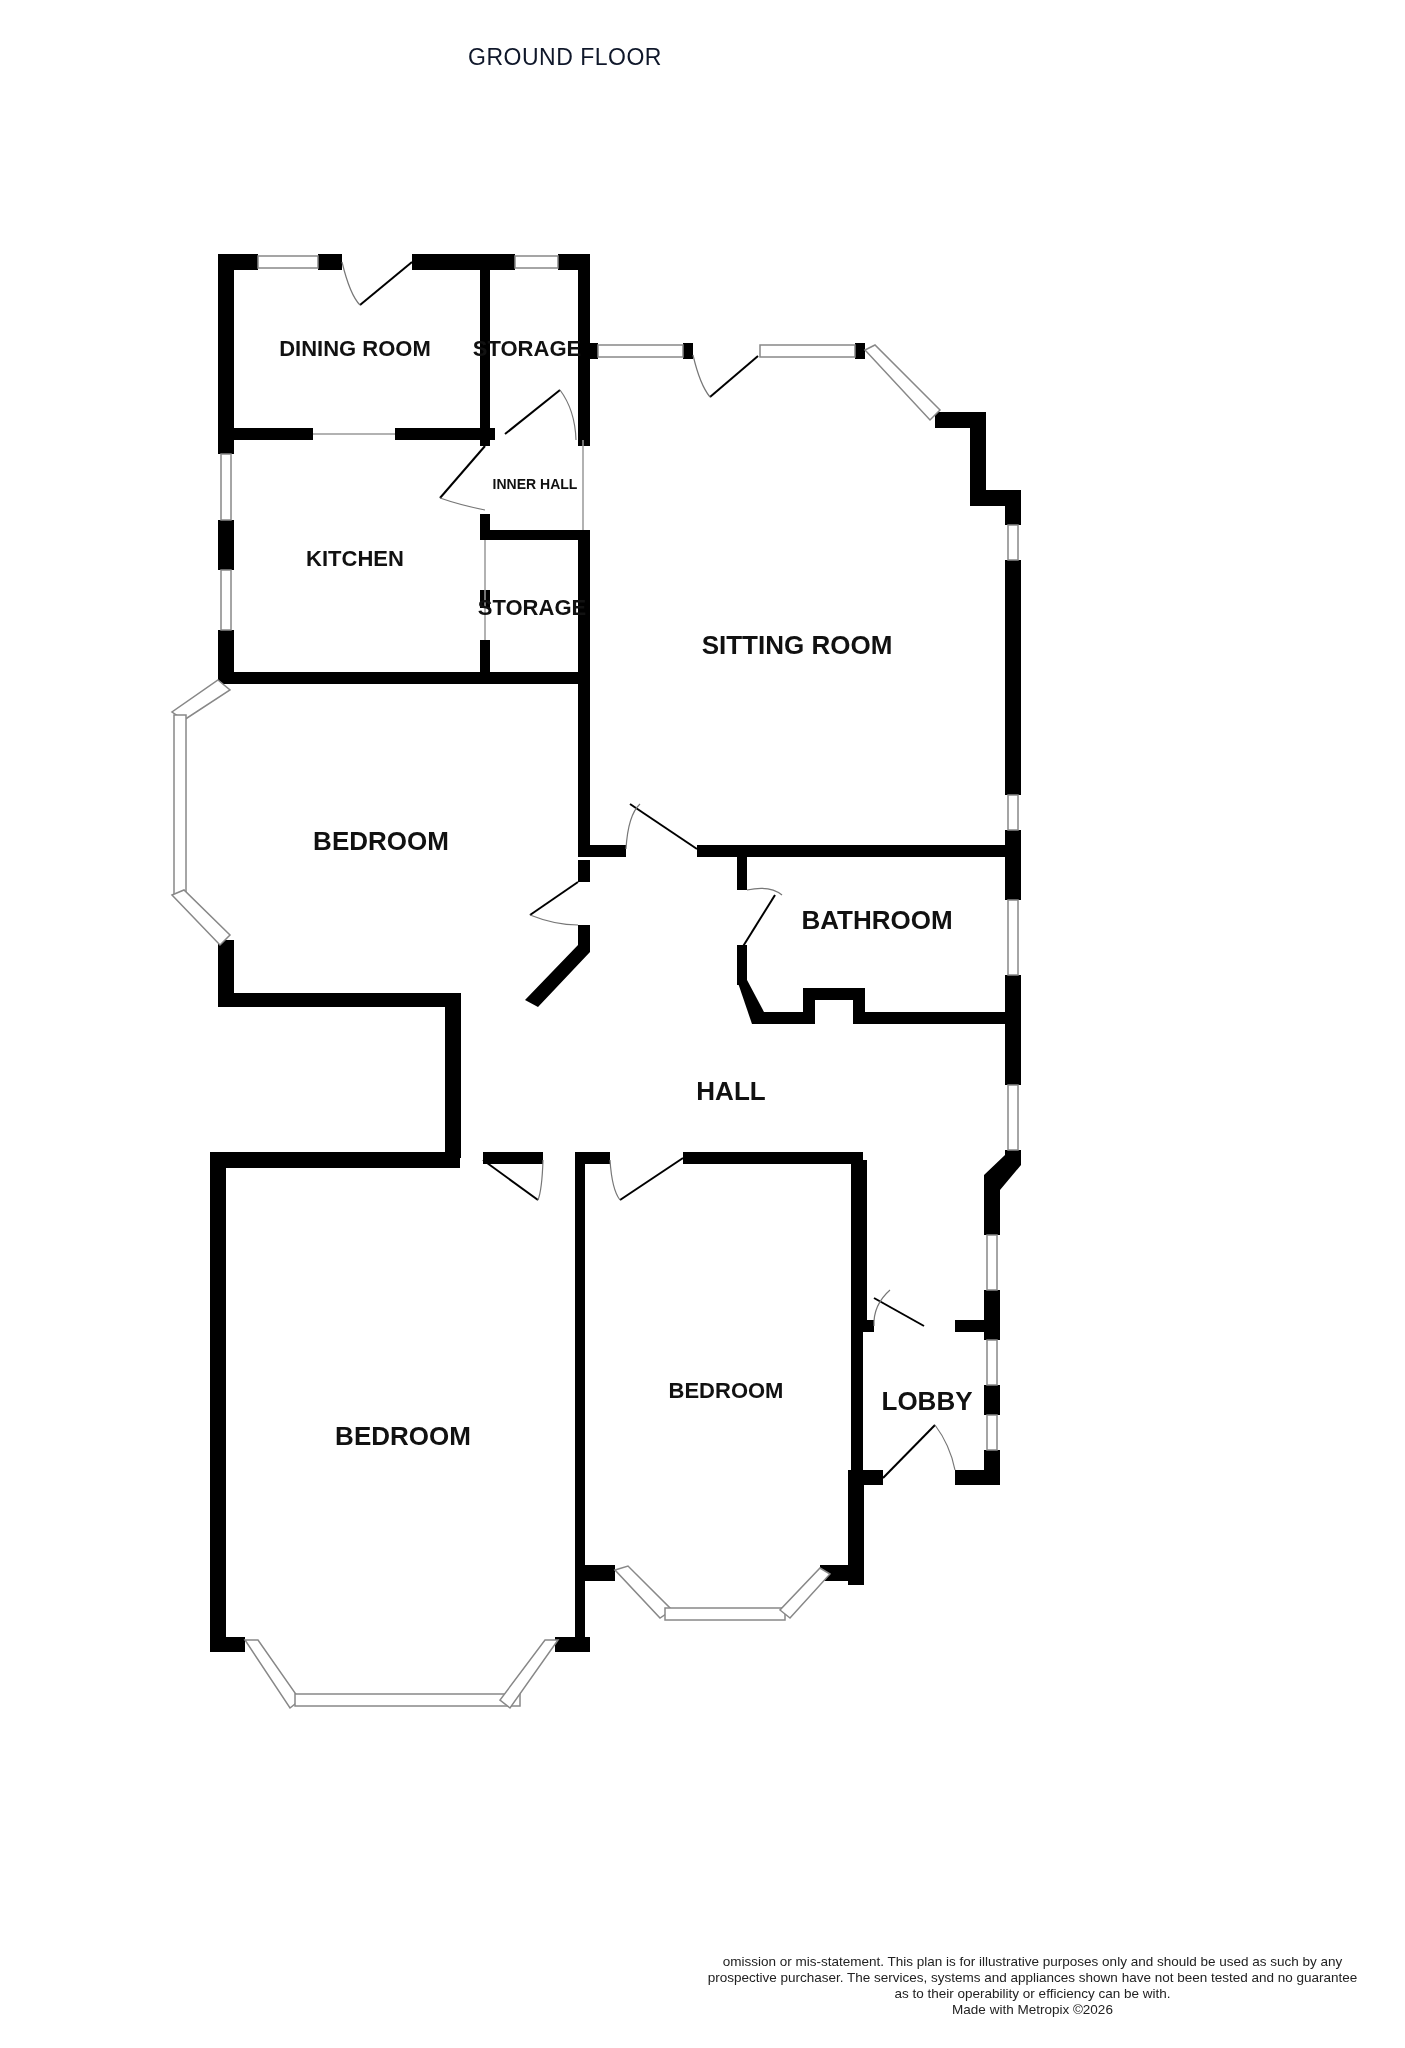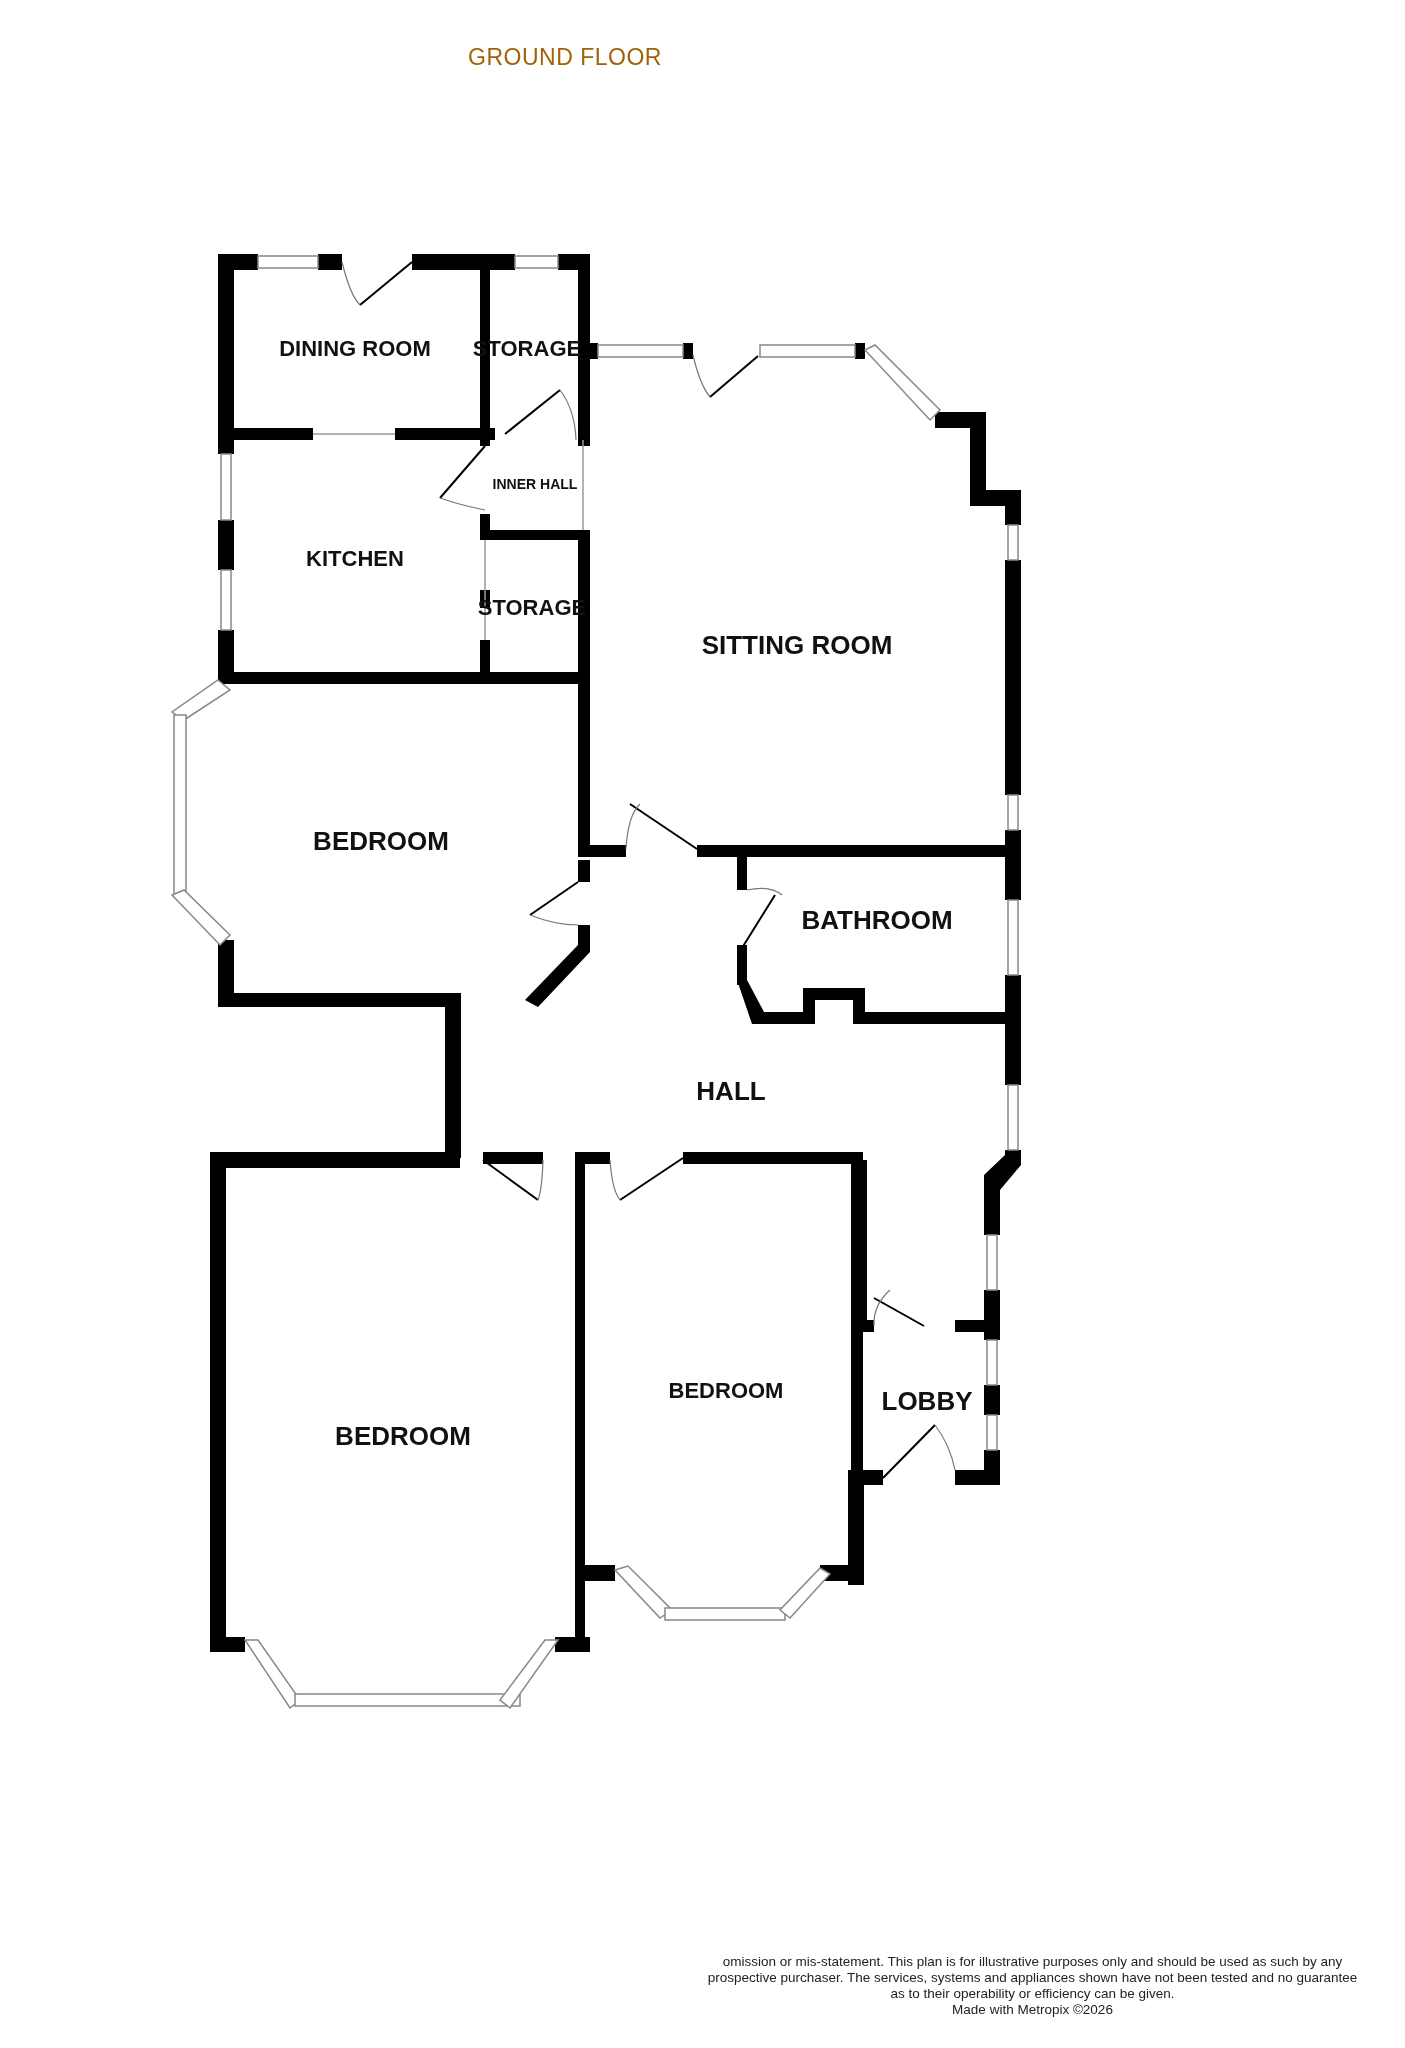--- a/index.html
+++ b/index.html
@@ -1,17 +1,17 @@
 <!DOCTYPE html>
 <html><head>
 <meta charset="utf-8">
 <style>
   html,body{margin:0;padding:0;background:#fff;}
   body{width:1405px;height:2048px;position:relative;overflow:hidden;font-family:"Liberation Sans",sans-serif;}
-  .title{position:absolute;top:44px;left:0;width:1130px;text-align:center;font-size:23px;color:#a16207;letter-spacing:0.5px;}
+  .title{position:absolute;top:44px;left:0;width:1130px;text-align:center;font-size:23px;color:#0f172a;letter-spacing:0.5px;}
   svg.plan{position:absolute;left:0;top:0;}
   .wall{fill:#000;}
   .win{fill:#fff;stroke:#888;stroke-width:1.5;}
   .door{fill:none;stroke:#000;stroke-width:2;}
   .arc{fill:none;stroke:#777;stroke-width:1.2;}
   .room{font-family:"Liberation Sans",sans-serif;font-weight:bold;fill:#111;}
   .disclaimer{position:absolute;left:660px;top:1954px;width:745px;text-align:center;font-size:13.5px;line-height:16px;color:#222;}
 </style>
 </head>
 <body>
@@ -171,15 +171,15 @@
   <text class="room" x="877" y="929" font-size="26" text-anchor="middle">BATHROOM</text>
   <text class="room" x="731" y="1100" font-size="26" text-anchor="middle">HALL</text>
   <text class="room" x="403" y="1445" font-size="26" text-anchor="middle">BEDROOM</text>
   <text class="room" x="726" y="1398" font-size="22" text-anchor="middle">BEDROOM</text>
   <text class="room" x="927" y="1410" font-size="26" text-anchor="middle">LOBBY</text>
 </svg>
 
 <div class="disclaimer">
   <div>omission or mis-statement. This plan is for illustrative purposes only and should be used as such by any</div>
   <div>prospective purchaser. The services, systems and appliances shown have not been tested and no guarantee</div>
-  <div>as to their operability or efficiency can be given.</div>
+  <div>as to their operability or efficiency can be with.</div>
   <div>Made with Metropix ©2026</div>
 </div>
 
 </body></html>

